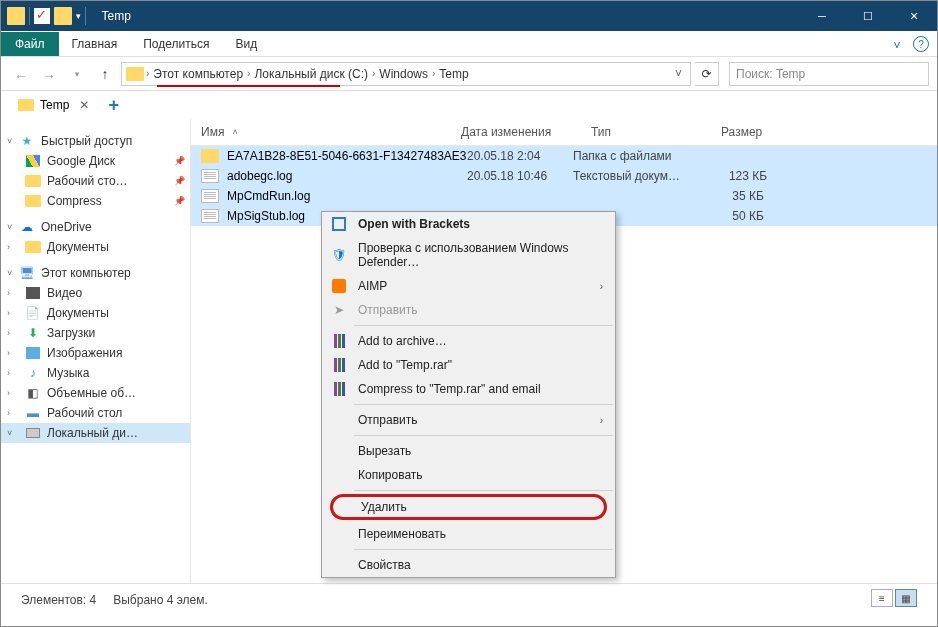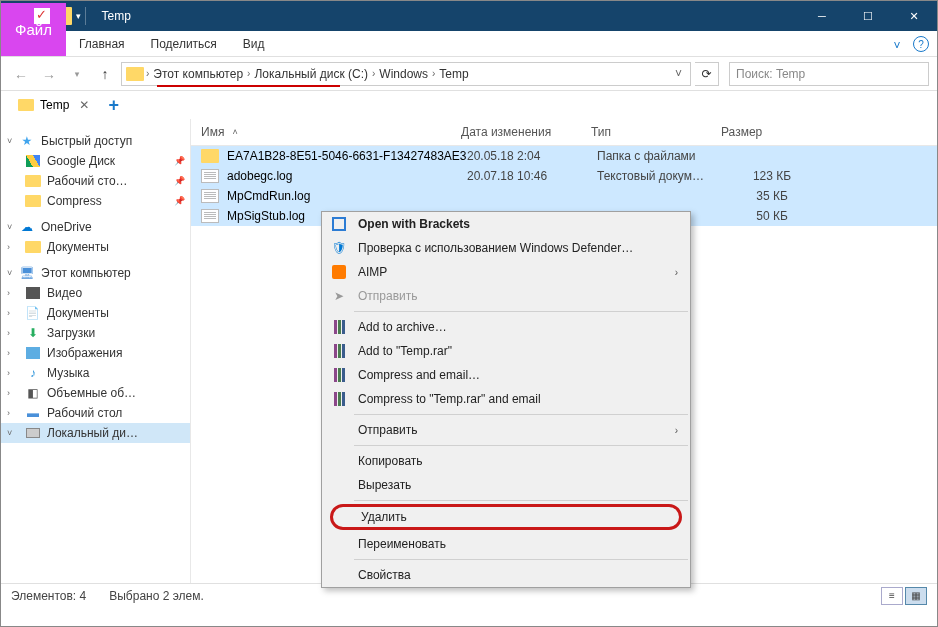--- a/index.html
+++ b/index.html
@@ -7,21 +7,21 @@
 .titlebar{height:30px;background:#15446b;display:flex;align-items:center;color:#fff}
 .titlebar .icons{display:flex;align-items:center;padding:0 6px;gap:4px}
 .titlebar .ticon{width:18px;height:18px;background:#ffd867;display:inline-block;border-radius:1px}
 .titlebar .ticon2{width:16px;height:16px;background:#fff;display:inline-block;position:relative}
 .titlebar .ticon2::after{content:'✓';color:#d33;position:absolute;left:2px;top:-1px;font-size:13px}
 .titlebar .sep{width:1px;height:18px;background:rgba(255,255,255,.3)}
 .titlebar .title{margin-left:10px;font-size:12px}
 .titlebar .winbtns{margin-left:auto;display:flex}
 .titlebar .winbtn{width:46px;height:30px;display:flex;align-items:center;justify-content:center;color:#fff;font-size:11px}
 .ribbon-tabs{height:26px;background:#fff;display:flex;align-items:flex-end;border-bottom:1px solid #e0e0e0}
-.file-tab{background:#d946ef;color:#fff;padding:18px 14px;font-size:15px}
+.file-tab{background:#0f766e;color:#fff;padding:5px 14px;font-size:12px}
 .rtab{padding:5px 13px;font-size:12px;color:#333}
 .rib-right{margin-left:auto;display:flex;padding-right:8px;gap:6px}
 .rib-ico{width:20px;height:20px;display:flex;align-items:center;justify-content:center;color:#1979ca}
 .addressbar{height:34px;display:flex;align-items:center;padding:4px 8px;gap:4px;border-bottom:1px solid #e0e0e0}
 .navbtn{width:24px;height:24px;display:flex;align-items:center;justify-content:center;color:#999;font-size:14px}
 .navbtn.enabled{color:#333}
 .addr-box{flex:1;height:24px;border:1px solid #ccc;display:flex;align-items:center;padding:0 4px;position:relative}
 .addr-folder{width:18px;height:14px;background:#ffd867;border-radius:1px;margin-right:2px}
 .crumb{padding:0 4px;color:#333;font-size:12px}
 .crumb-sep{color:#666;font-size:10px}
@@ -60,39 +60,39 @@
 .col-type{width:130px}
 .col-size{width:90px;text-align:left}
 .sortind{font-size:9px;color:#666}
 .row{display:flex;padding:3px 10px;align-items:center;font-size:12px}
 .row.sel{background:#cde8ff}
 .row .ricon{width:18px;height:14px;margin-right:8px;flex-shrink:0}
 .ricon.folder{background:#ffd867;border-radius:1px}
 .ricon.doc{background:#fff;border:1px solid #bbb;position:relative}
 .ricon.doc::before{content:'';position:absolute;top:2px;left:2px;right:2px;height:1px;background:#bbb;box-shadow:0 2px 0 #bbb,0 4px 0 #bbb,0 6px 0 #bbb}
 .row .rname{width:240px}
-.row .rdate{width:130px;color:#444}
+.row .rdate{width:106px;color:#444}
 .row .rtype{width:130px;color:#444}
 .row .rsize{width:90px;text-align:center;color:#444}
-.context-menu{position:absolute;left:320px;top:210px;width:370px;background:#f0f0f0;border:1px solid #a0a0a0;box-shadow:3px 3px 6px rgba(0,0,0,.25);z-index:100}
+.context-menu{position:absolute;left:320px;top:210px;width:295px;background:#f0f0f0;border:1px solid #a0a0a0;box-shadow:3px 3px 6px rgba(0,0,0,.25);z-index:100}
 .cm-item{display:flex;align-items:center;padding:5px 12px 5px 36px;position:relative;font-size:12px;color:#222}
 .cm-item.bold{font-weight:600}
 .cm-item.disabled{color:#999}
 .cm-item .cm-ico{position:absolute;left:8px;width:18px;height:18px;display:flex;align-items:center;justify-content:center}
 .cm-item .arrow{margin-left:auto;font-size:10px;color:#555}
 .cm-sep{height:1px;background:#d0d0d0;margin:3px 2px 3px 32px}
 .cm-hl{border:3px solid #c91818;border-radius:14px;margin:2px 8px;padding:3px 10px 3px 28px}
 .ico-brackets{border:2px solid #2c7cd4;width:14px;height:14px}
 .ico-shield{color:#0078d4}
 .ico-aimp{width:14px;height:14px;background:#ff7b00;border-radius:2px}
 .ico-books{display:flex;gap:1px}
 .ico-books span{width:3px;height:14px;background:#8b4789}
 .ico-books span:nth-child(2){background:#4a7c4e}
 .ico-books span:nth-child(3){background:#3a5c8c}
-.statusbar{height:24px;border-top:1px solid #e0e0e0;display:flex;align-items:center;padding:0 10px;font-size:11px;color:#444;gap:23px}
+.statusbar{height:24px;border-top:1px solid #e0e0e0;display:flex;align-items:flex-end;padding:0 20px;font-size:11px;color:#444;gap:17px}
 .statusbar .views{margin-left:auto;display:flex;gap:2px}
 .viewbtn{width:22px;height:18px;border:1px solid #aac;display:flex;align-items:center;justify-content:center;font-size:10px}
 .viewbtn.active{background:#cde;border-color:#58a}
 </style>
 </head>
 <body>
 
 <div class="titlebar">
   <div class="icons">
     <span class="ticon"></span>
@@ -258,21 +258,21 @@
     <div class="row sel">
         <span class="ricon folder"></span>
         <span class="rname">EA7A1B28-8E51-5046-6631-F13427483AE3</span>
         <span class="rdate">20.05.18 2:04</span>
         <span class="rtype">Папка с файлами</span>
         <span class="rsize"></span>
       </div>
     <div class="row sel">
         <span class="ricon doc"></span>
         <span class="rname">adobegc.log</span>
-        <span class="rdate">20.07.18 10:46</span>
+        <span class="rdate">20.05.18 10:46</span>
         <span class="rtype">Текстовый докум…</span>
         <span class="rsize">123 КБ</span>
       </div>
     <div class="row sel">
         <span class="ricon doc"></span>
         <span class="rname">MpCmdRun.log</span>
         <span class="rdate"></span>
         <span class="rtype"></span>
         <span class="rsize">35 КБ</span>
       </div>
@@ -330,57 +330,47 @@
       <span>Add to "Temp.rar"</span>
     </div>
   <div class="cm-item">
       <span class="cm-ico">
         <span class="ico-books">
           <span></span>
           <span></span>
           <span></span>
         </span>
       </span>
-      <span>Compress and email…</span>
-    </div>
-  <div class="cm-item">
-      <span class="cm-ico">
-        <span class="ico-books">
-          <span></span>
-          <span></span>
-          <span></span>
-        </span>
-      </span>
       <span>Compress to "Temp.rar" and email</span>
     </div>
   <div class="cm-sep"></div>
   <div class="cm-item">
       <span>Отправить</span>
       <span class="arrow">›</span>
     </div>
   <div class="cm-sep"></div>
   <div class="cm-item">
+      <span>Вырезать</span>
+    </div>
+  <div class="cm-item">
       <span>Копировать</span>
-    </div>
-  <div class="cm-item">
-      <span>Вырезать</span>
     </div>
   <div class="cm-sep"></div>
   <div class="cm-item cm-hl">
       <span>Удалить</span>
     </div>
   <div class="cm-item">
       <span>Переименовать</span>
     </div>
   <div class="cm-sep"></div>
   <div class="cm-item">
       <span>Свойства</span>
     </div>
 </div>
 
 <div class="statusbar">
   <span>Элементов: 4</span>
-  <span>Выбрано 2 элем.</span>
+  <span>Выбрано 4 элем.</span>
   <div class="views">
     <div class="viewbtn">≡</div>
     <div class="viewbtn active">▦</div>
   </div>
 </div>
 
 </body></html>

